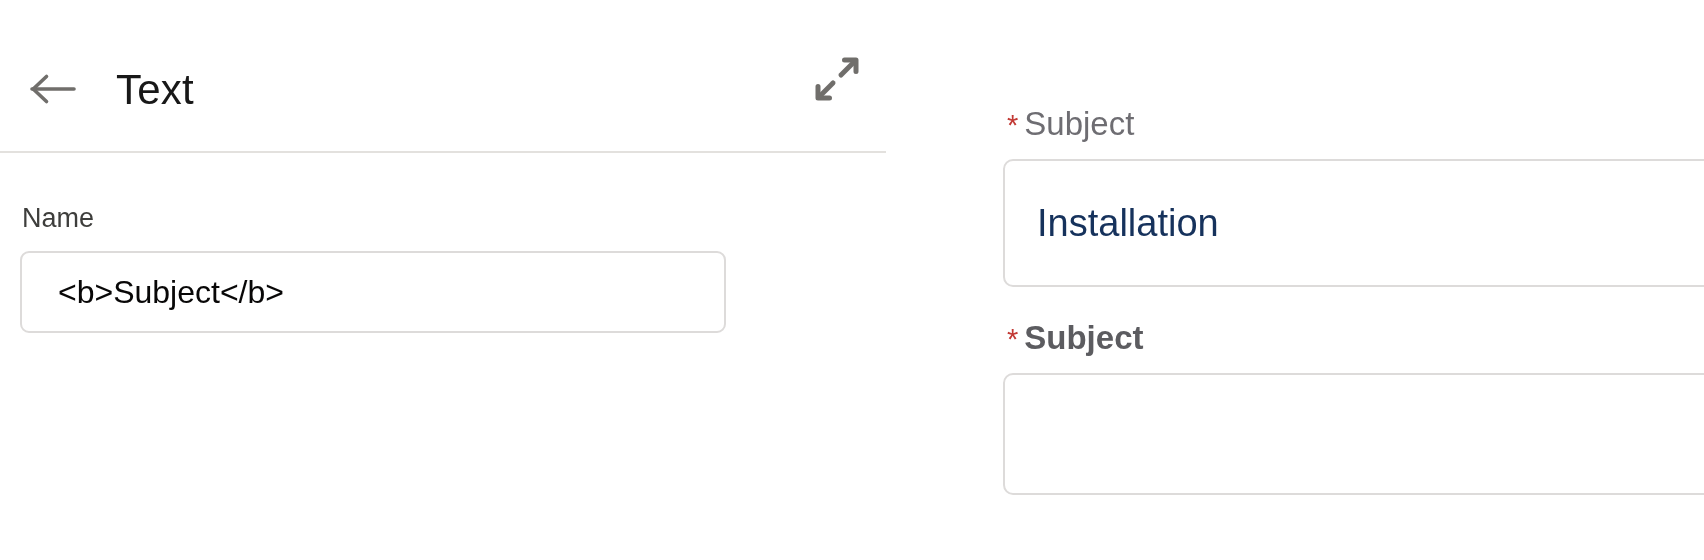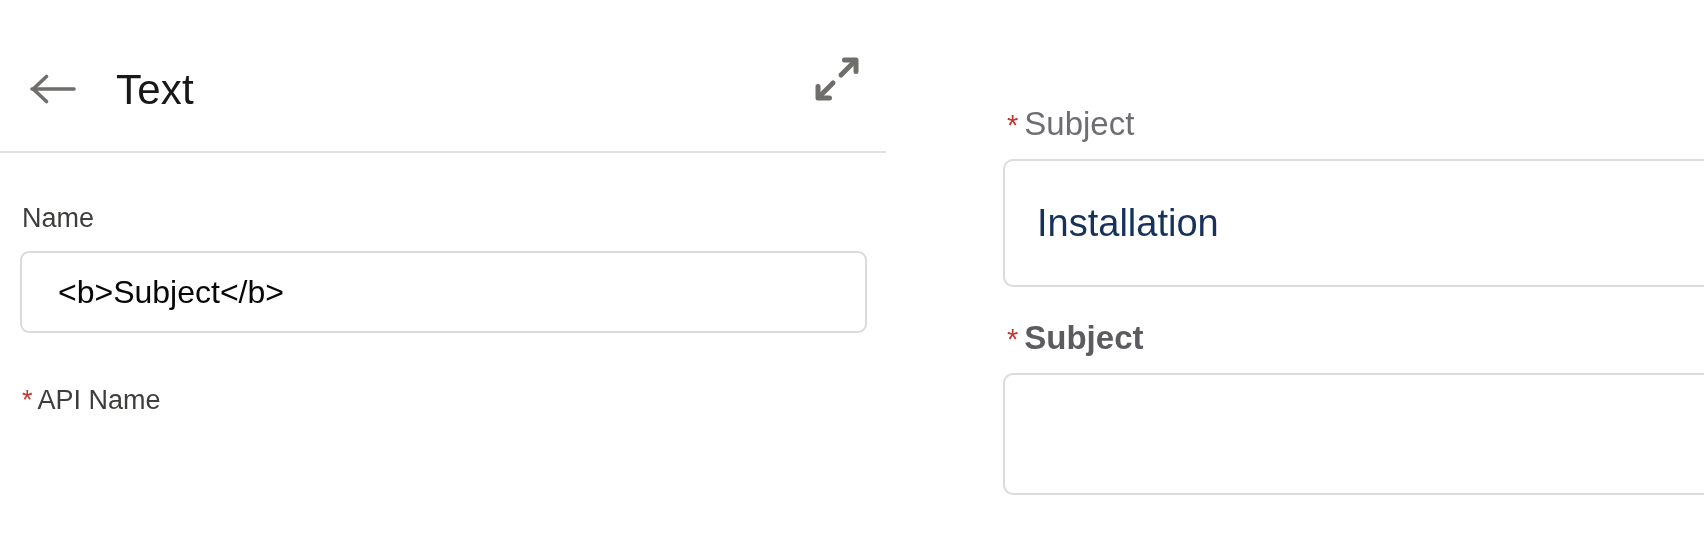--- a/index.html
+++ b/index.html
@@ -88,21 +88,21 @@
   }
   .req-star {
     color: #c23934;
     font-size: 27px;
     font-weight: 400;
     margin-right: 5px;
     vertical-align: baseline;
   }
 
   .text-input {
-    width: 847px;
+    width: 706px;
     height: 82px;
     border: 2px solid #dddbda;
     border-radius: 9px;
     background: #ffffff;
     font-family: "Liberation Sans", "DejaVu Sans", sans-serif;
     font-size: 32px;
     line-height: 78px;
     color: #080707;
     padding: 0 22px 0 36px;
     outline: none;
@@ -196,21 +196,20 @@
     </div>
 
     <div id="header-divider"></div>
 
     <div class="form-group" id="group-label">
       <span class="field-label">Name</span>
       <input class="text-input" id="label-input" type="text" value="&lt;b&gt;Subject&lt;/b&gt;" style="">
     </div>
 
     <div class="form-group" id="group-api-name">
-      <span class="field-label"><span class="req-star">*</span><span>API Name</span></span>
     </div>
 
   </div>
 
   <div id="right-panel">
 
     <div class="rp-group" id="rp-group-reason">
       <span class="rp-label"><span class="rp-star">*</span><span>Subject</span></span>
       <input class="rp-input" id="reason-input" type="text" value="Installation" style="">
     </div>

